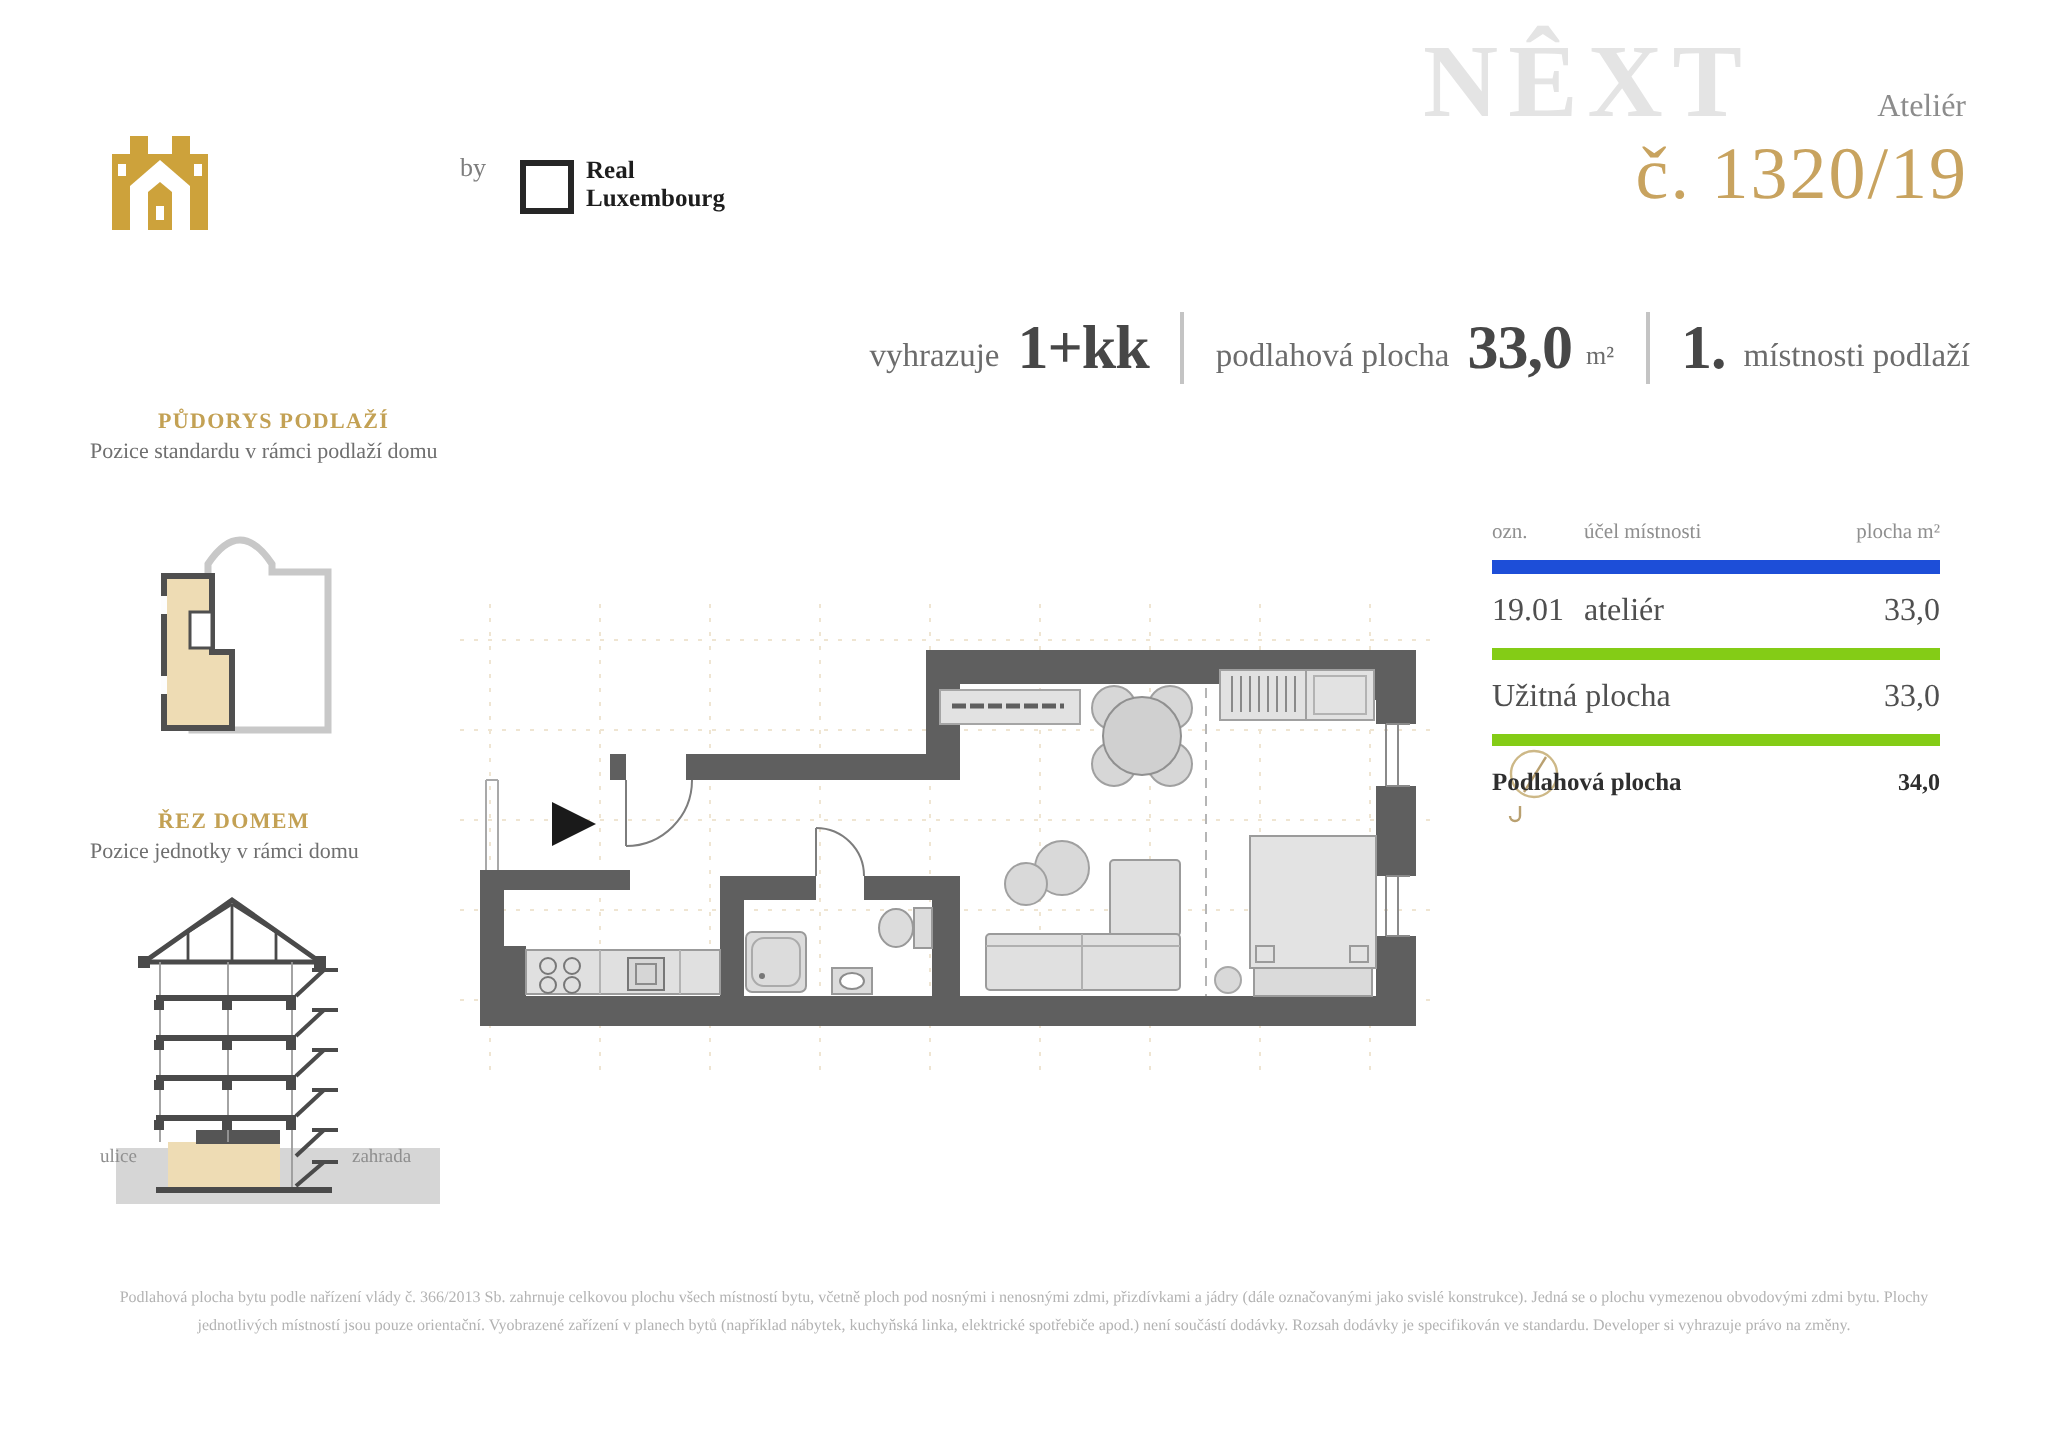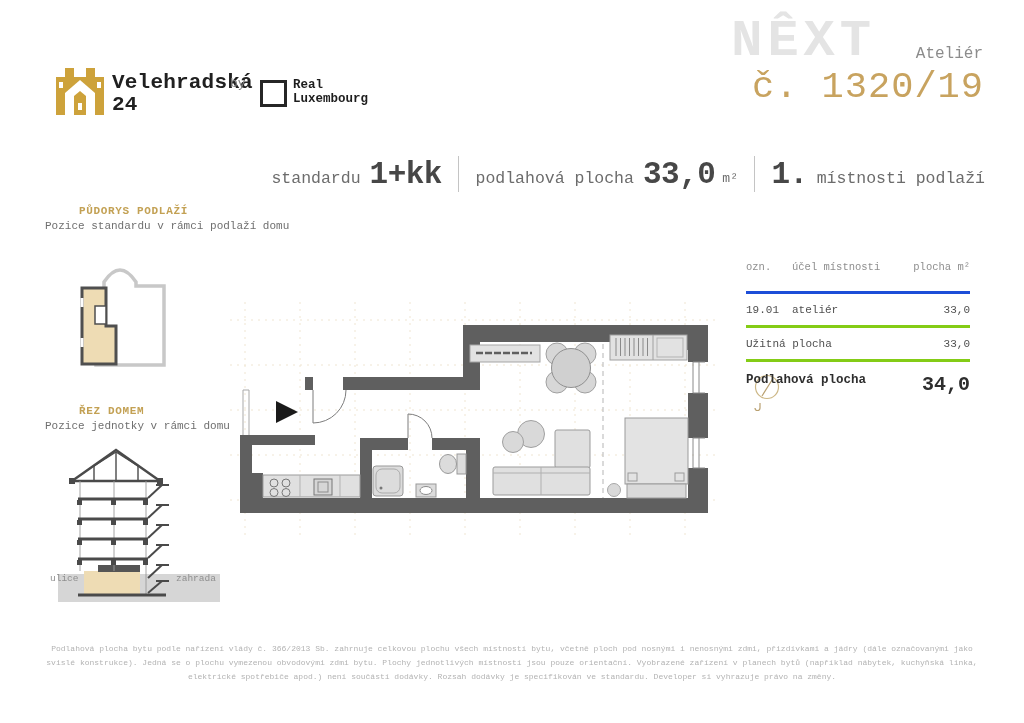--- a/index.html
+++ b/index.html
@@ -1,17 +1,17 @@
 <!DOCTYPE html>
 <html><head>
 <meta charset="utf-8">
 <style>
   html,body{margin:0;padding:0;background:#fff;}
   #page{position:relative;width:1024px;height:723px;background:#ffffff;overflow:hidden;
-        font-family:Liberation Mono, monospace;}
+        font-family:Liberation Serif, serif;}
 
   
   .brand-name{position:absolute;left:112px;top:72px;font-size:21px;line-height:22px;
               font-weight:800;color:#202020;letter-spacing:.2px;}
   .by-label{position:absolute;left:230px;top:76px;font-size:13px;color:#7e7e7e;}
   .rl-square{position:absolute;left:260px;top:80px;width:21px;height:21px;border:3px solid #262626;}
   .rl-name{position:absolute;left:293px;top:79px;font-size:12.5px;line-height:13.5px;
            font-weight:700;color:#1d1d1d;}
 
   .watermark{position:absolute;right:148px;top:12px;font-size:52px;font-weight:800;
@@ -28,29 +28,29 @@
   .summary .divider{width:1.5px;height:36px;background:#c4c4c4;margin:0 16px;}
   .summary .valfirst{margin-right:9px;margin-left:0;}
 
   
   .gold-title{position:absolute;left:59px;font-size:11px;font-weight:700;color:#c3a154;
               letter-spacing:.06em;margin-left:20px;}
   .sub-title{position:absolute;left:45px;font-size:11px;color:#6f6f6f;}
 
   
   .rooms-table{position:absolute;left:746px;top:261px;width:224px;z-index:1;}
-  .t-head{display:flex;font-size:10.5px;color:#8f8f8f;padding-bottom:18px;
-          border-bottom:3px solid #1d4ed8;}
-  .t-row{display:flex;font-size:11px;color:#4f4f4f;padding:10px 0 9px;
-         border-bottom:3px solid #84cc16;}
+  .t-head{display:flex;font-size:10.5px;color:#8f8f8f;padding-bottom:8px;
+          border-bottom:7px solid #1d4ed8;}
+  .t-row{display:flex;font-size:16px;color:#4f4f4f;padding:10px 0 9px;
+         border-bottom:6px solid #84cc16;}
   .t-total{display:flex;font-size:12.5px;color:#2e2e2e;font-weight:700;padding-top:11px;}
   .c-ozn{width:46px;}
   .c-name{flex:1;}
   .c-area{text-align:right;}
-  .t-total .c-area{font-size:20px;}
+  .t-total .c-area{font-size:12px;}
 
   
   .svgbox{position:absolute;}
 
   
   .disclaimer{position:absolute;top:642px;left:50%;transform:translateX(-50%);width:938px;
               font-size:8px;line-height:14px;color:#b3b3b3;text-align:center;}
   .website{position:absolute;top:691px;left:0;width:100%;text-align:center;font-size:10px;
            letter-spacing:3px;color:#4a4a4a;font-weight:600;}
 </style>
@@ -64,36 +64,32 @@
   <svg class="svgbox" style="left:54px;top:63px;" width="52" height="56" viewBox="0 0 52 56">
     <path fill="#cda23b" d="M2,14 L11,14 L11,5 L20,5 L20,14 L32,14 L32,5 L41,5 L41,14 L50,14 L50,52 L2,52 Z"></path>
     <path fill="#ffffff" d="M11,52 L11,30 L26,17 L41,30 L41,52 Z"></path>
     <path fill="#cda23b" d="M20,33 L26,28 L32,33 L32,52 L20,52 Z"></path>
     <rect x="24" y="40" width="4" height="7" fill="#ffffff"></rect>
     <rect x="5" y="19" width="4" height="6" fill="#ffffff"></rect>
     <rect x="43" y="19" width="4" height="6" fill="#ffffff"></rect>
     <rect x="14" y="48" width="6" height="4" fill="#ffffff"></rect>
     <rect x="32" y="48" width="6" height="4" fill="#ffffff"></rect>
   </svg>
-  <div class="brand-name">
-    <div>Velehradská</div>
-    <div>24</div>
-  </div>
   <div class="by-label">by</div>
   <div class="rl-square"></div>
   <div class="rl-name">
     <div>Real</div>
     <div>Luxembourg</div>
   </div>
 
   <div class="unit-type">Ateliér</div>
   <div class="unit-number">č. 1320/19</div>
 
   <div class="summary">
-    <span class="lbl">standardu</span>
+    <span class="lbl">vyhrazuje</span>
     <span class="val">1+kk</span>
     <span class="divider"></span>
     <span class="lbl">podlahová plocha</span>
     <span class="val">33,0</span>
     <span class="unit">m²</span>
     <span class="divider"></span>
     <span class="val valfirst">1.</span>
     <span class="lbl">místnosti podlaží</span>
   </div>
 

